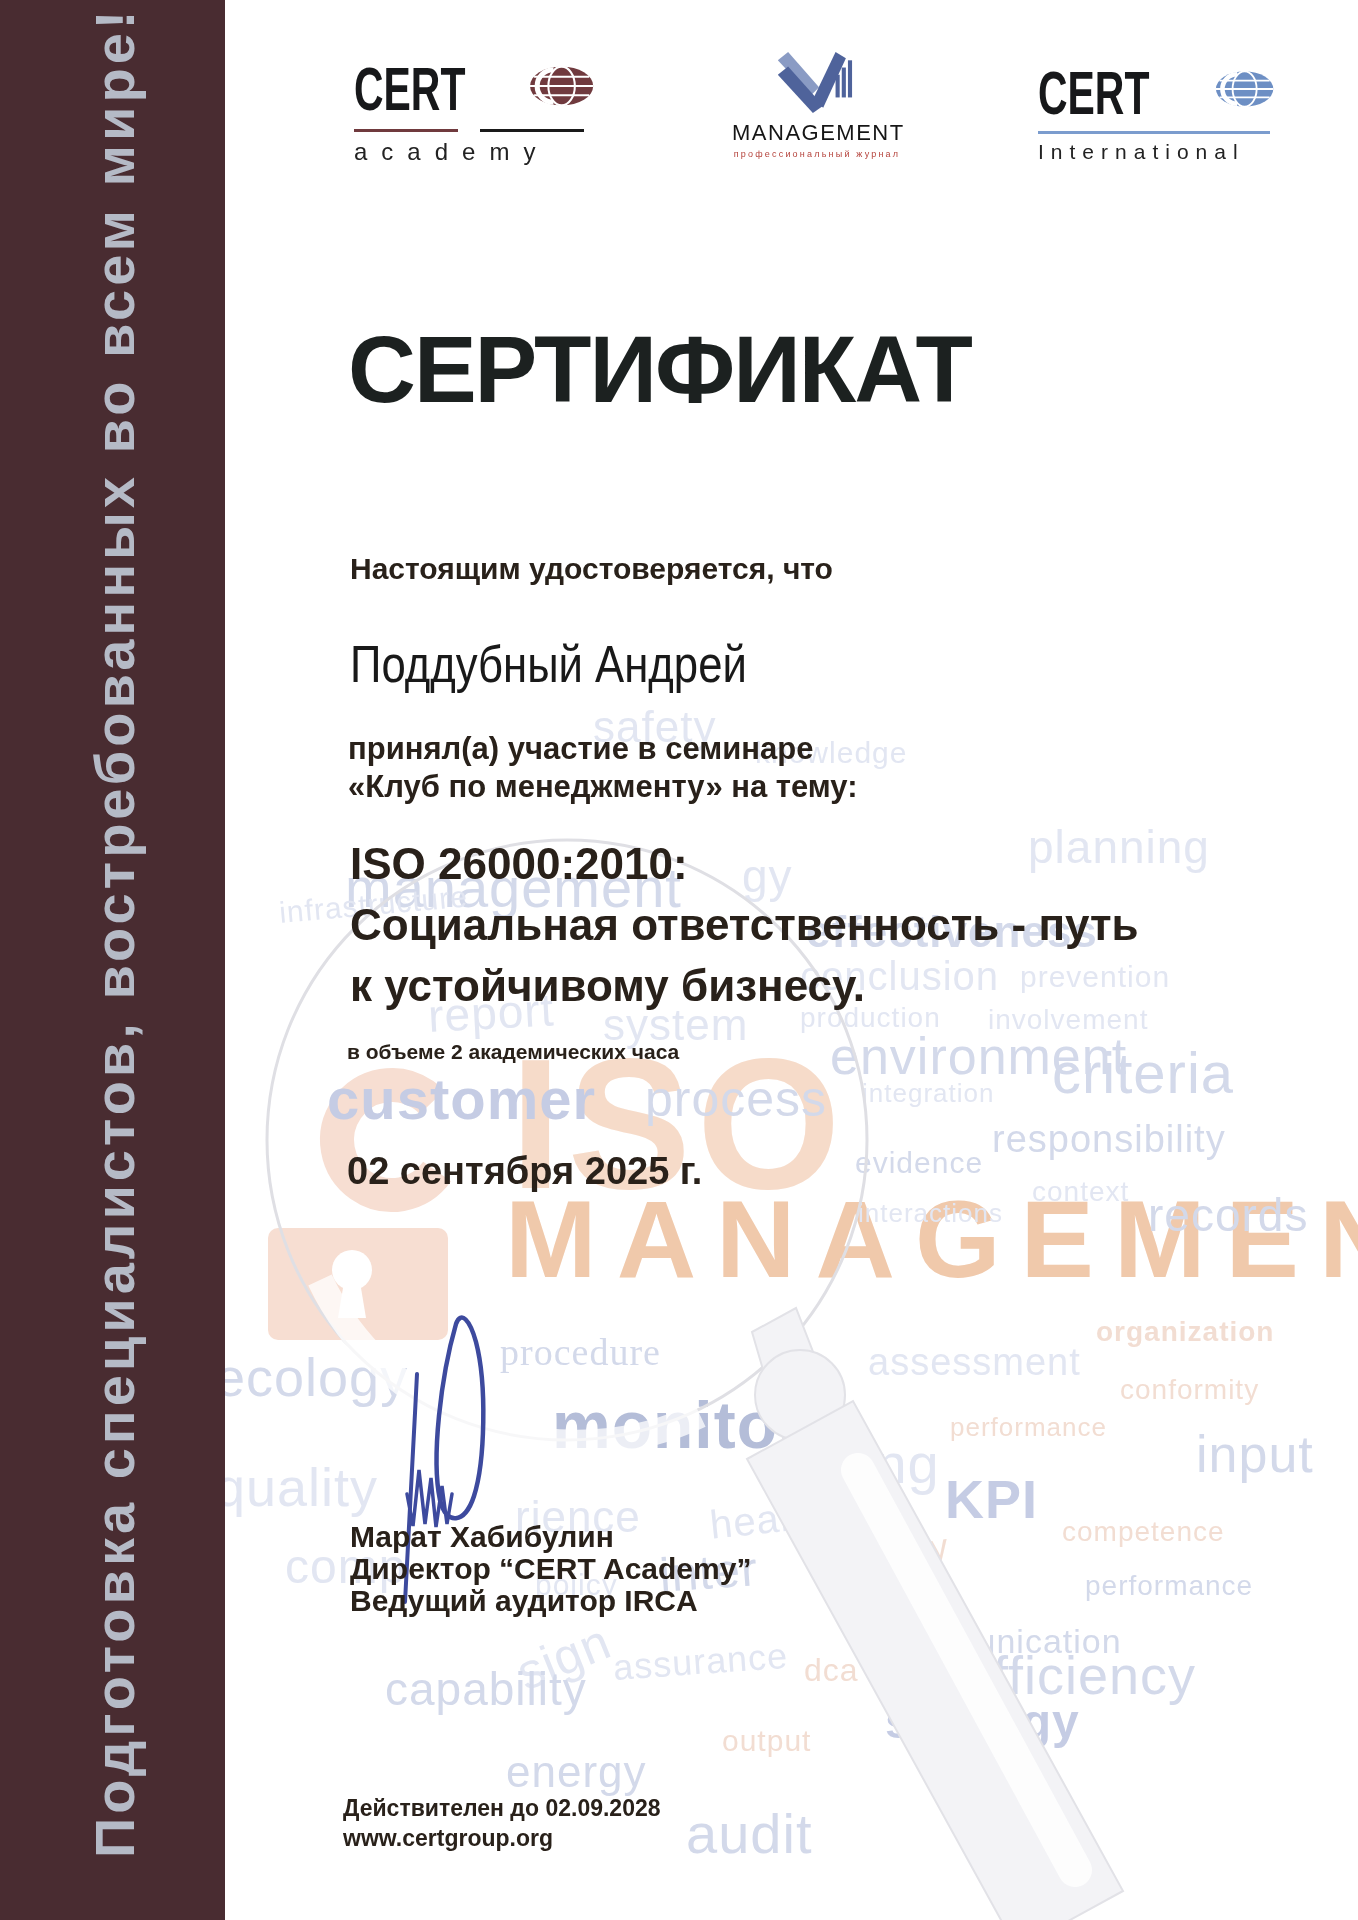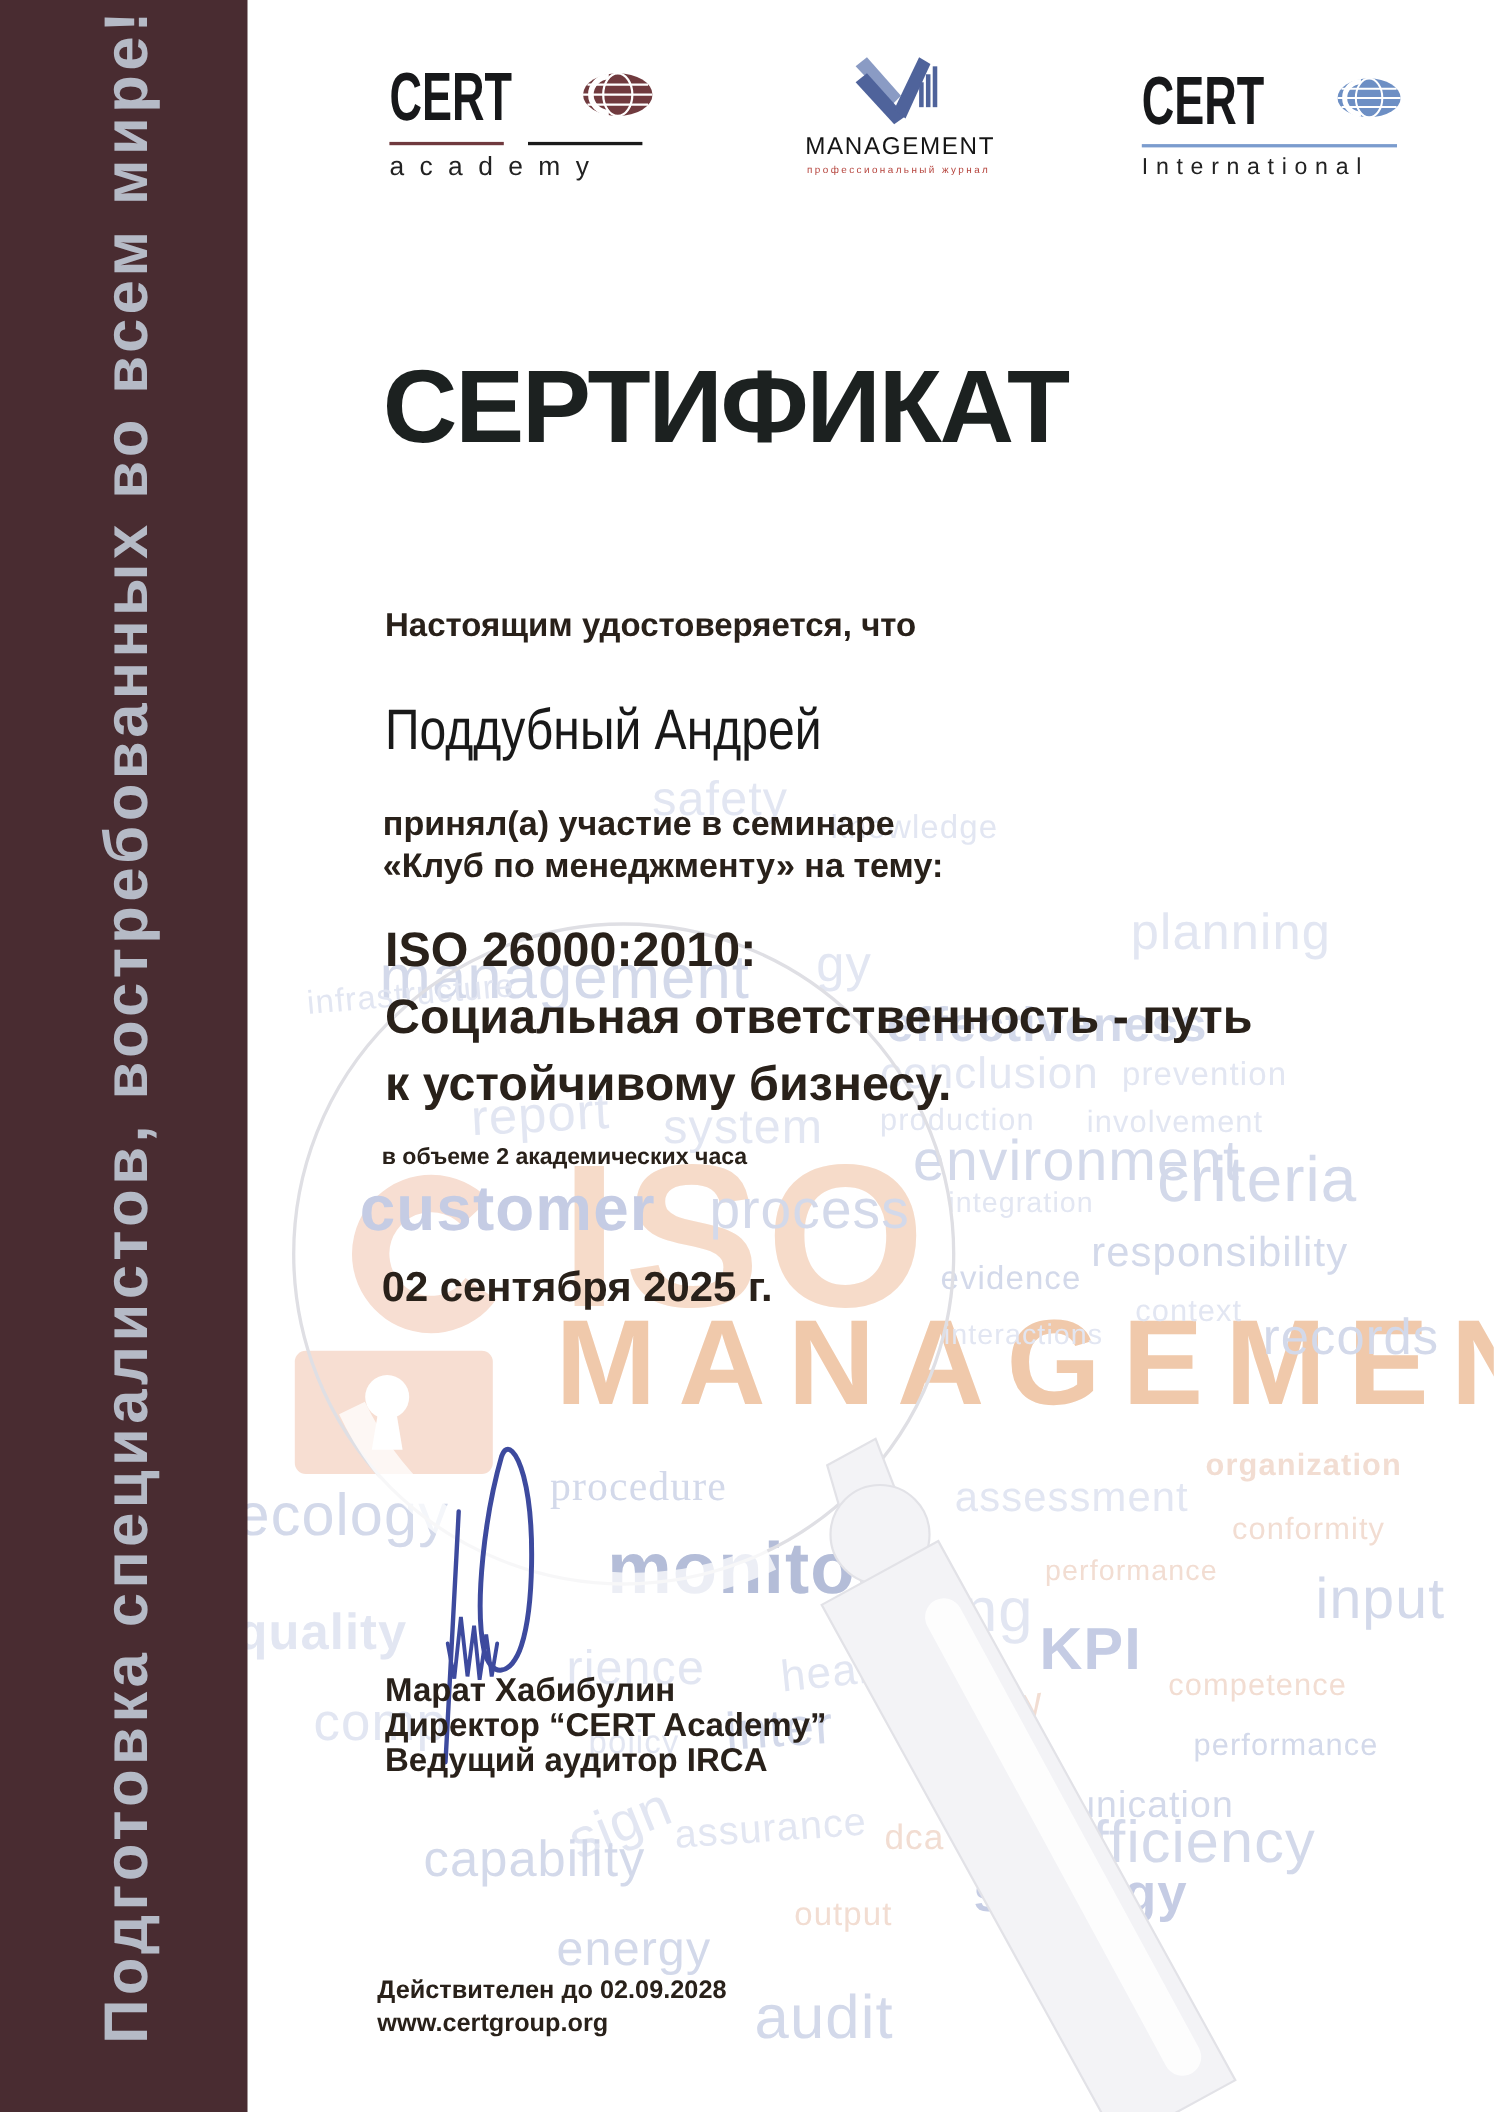--- a/index.html
+++ b/index.html
@@ -97,21 +97,21 @@
       <span class="wmw" style="left: 327px; top: 1070px; font-size: 58px; font-weight: 700; color: var(--lav1); transform: rotate(0deg);">customer</span>
       <span class="wmw" style="left: 645px; top: 1074px; font-size: 50px; font-weight: 400; color: var(--lav2); transform: rotate(0deg);">process</span>
       <span class="wmw" style="left: 862px; top: 1080px; font-size: 26px; font-weight: 400; color: var(--lav3); transform: rotate(0deg);">integration</span>
       <span class="wmw" style="left: 1052px; top: 1044px; font-size: 58px; font-weight: 400; color: var(--lav2); transform: rotate(0deg);">criteria</span>
       <span class="wmw" style="left: 855px; top: 1148px; font-size: 30px; font-weight: 400; color: var(--lav2); transform: rotate(0deg);">evidence</span>
       <span class="wmw" style="left: 992px; top: 1120px; font-size: 38px; font-weight: 400; color: var(--lav2); transform: rotate(0deg);">responsibility</span>
       <span class="wmw" style="left: 1032px; top: 1178px; font-size: 28px; font-weight: 400; color: var(--lav3); transform: rotate(0deg);">context</span>
       <span class="wmw" style="left: 858px; top: 1200px; font-size: 26px; font-weight: 400; color: var(--lav3); transform: rotate(0deg);">interactions</span>
       <span class="wmw" style="left: 1148px; top: 1192px; font-size: 46px; font-weight: 400; color: var(--lav2); transform: rotate(0deg);">records</span>
       <span class="wmw" style="left: 215px; top: 1350px; font-size: 54px; font-weight: 400; color: var(--lav2); transform: rotate(0deg);">ecology</span>
-      <span class="wmw" style="left: 215px; top: 1460px; font-size: 46px; font-weight: 700; color: var(--lav3); transform: rotate(0deg);">quality</span>
+      <span class="wmw" style="left: 215px; top: 1460px; font-size: 54px; font-weight: 400; color: var(--lav3); transform: rotate(0deg);">quality</span>
       <span class="wmw" style="left: 285px; top: 1543px; font-size: 48px; font-weight: 400; color: var(--lav3); transform: rotate(0deg);">comp</span>
       <span class="wmw" style="left: 500px; top: 1333px; font-size: 38px; font-weight: 400; color: var(--lav2); transform: rotate(0deg); font-family: Liberation Serif, serif;">procedure</span>
       <span class="wmw" style="left: 868px; top: 1343px; font-size: 38px; font-weight: 400; color: var(--lav3); transform: rotate(0deg);">assessment</span>
       <span class="wmw" style="left: 1096px; top: 1318px; font-size: 28px; font-weight: 700; color: var(--sal); transform: rotate(0deg);">organization</span>
       <span class="wmw" style="left: 1120px; top: 1376px; font-size: 28px; font-weight: 400; color: var(--sal); transform: rotate(0deg);">conformity</span>
       <span class="wmw" style="left: 552px; top: 1392px; font-size: 66px; font-weight: 700; color: var(--lav0); transform: rotate(0deg);">monitor</span>
       <span class="wmw" style="left: 862px; top: 1436px; font-size: 56px; font-weight: 400; color: var(--lav3); transform: rotate(0deg);">ing</span>
       <span class="wmw" style="left: 950px; top: 1414px; font-size: 26px; font-weight: 400; color: var(--sal); transform: rotate(0deg);">performance</span>
       <span class="wmw" style="left: 1158px; top: 1428px; font-size: 52px; font-weight: 400; color: var(--lav2); transform: rotate(0deg); margin-left: 38px;">input</span>
       <span class="wmw" style="left: 945px; top: 1472px; font-size: 54px; font-weight: 700; color: var(--lav1); transform: rotate(0deg);">KPI</span>

